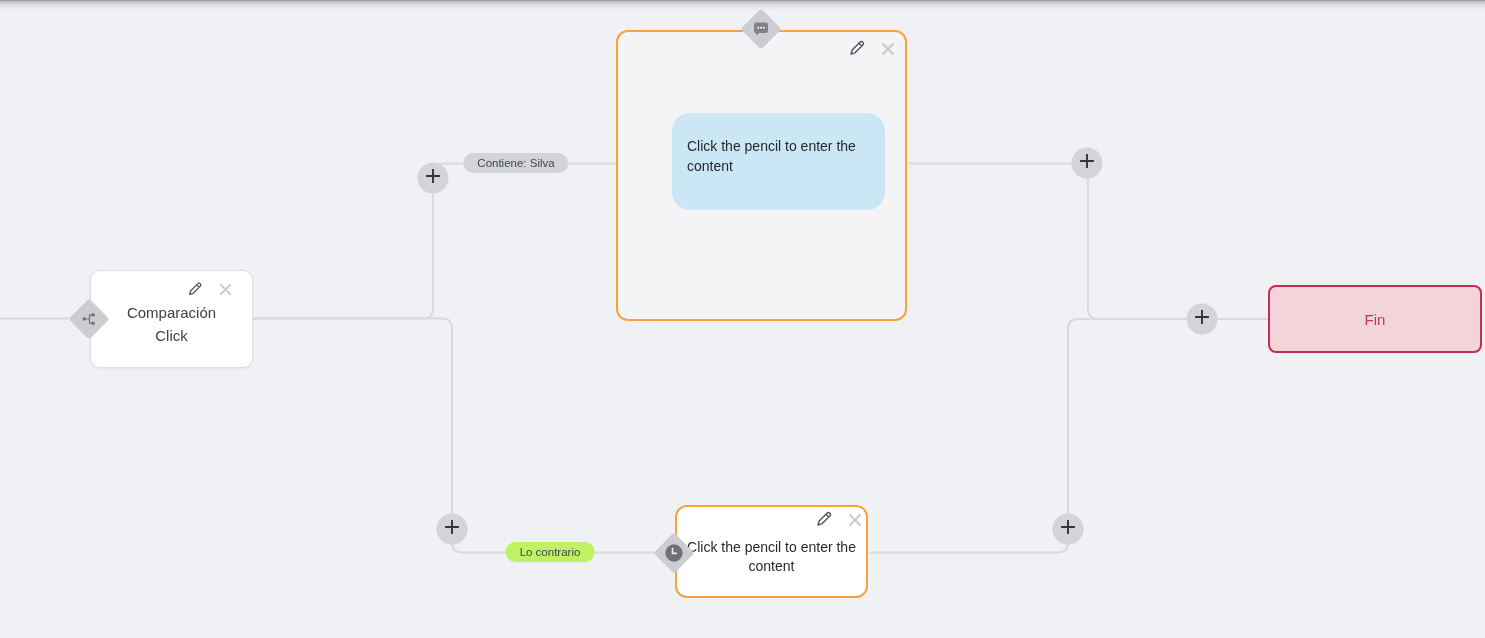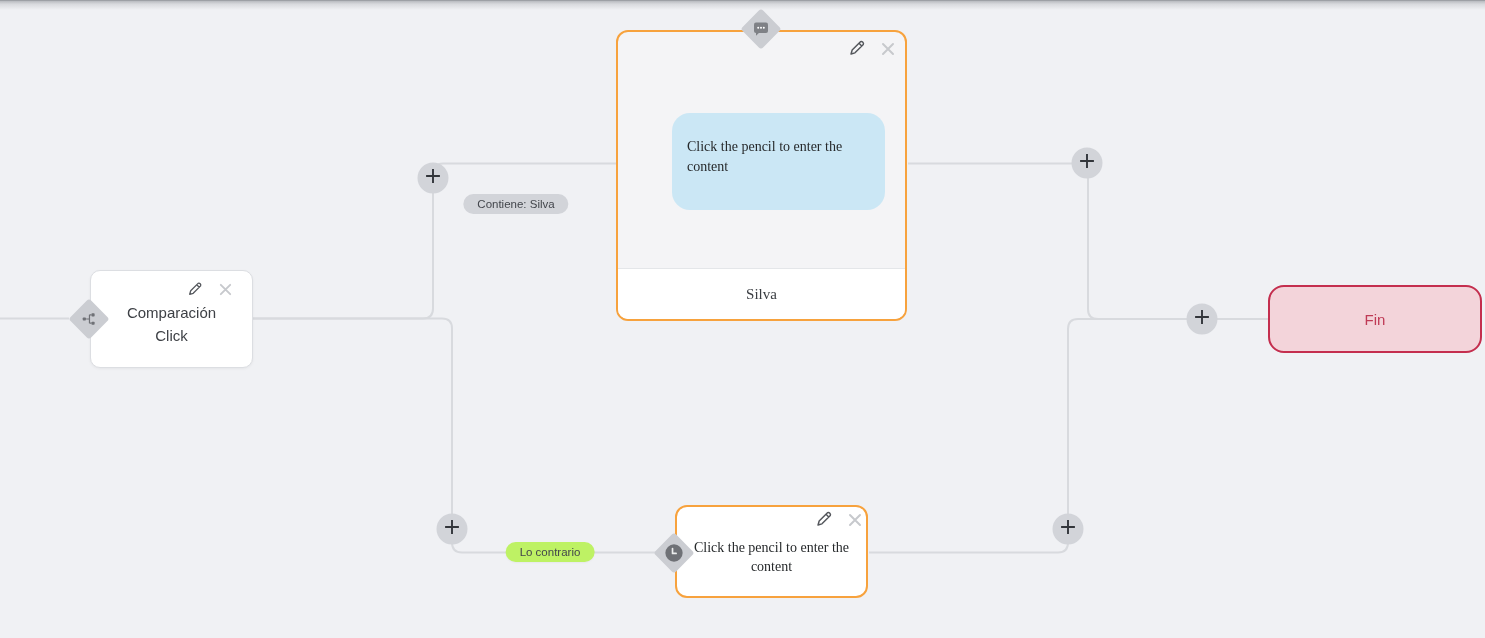--- a/index.html
+++ b/index.html
@@ -10,46 +10,46 @@
     background:linear-gradient(180deg, rgba(80,85,92,.35) 0%, rgba(80,85,92,.15) 35%, rgba(80,85,92,0) 100%);z-index:10;}
   svg.edges{top:0;left:0;z-index:1;}
 
   
   .plus-btn{width:31px;height:31px;border-radius:50%;background:#d2d4d9;z-index:3;
     display:flex;align-items:center;justify-content:center;transform:translate(-50%,-50%);cursor:pointer;}
 
   
   .pill{height:20px;border-radius:10px;display:flex;align-items:center;justify-content:center;
     padding:0 14px;font-size:11.5px;color:#43464c;white-space:nowrap;z-index:3;transform:translate(-50%,-50%);}
-  .pill.gray{background:#d2d4d9;margin-top:41px;}
+  .pill.gray{background:#d2d4d9;}
   .pill.white{background:#bef264;box-shadow:0 1px 2px rgba(0,0,0,.04);}
 
   
   .handle{width:29px;height:29px;background:#cbcdd2;border-radius:3px;transform:translate(-50%,-50%) rotate(45deg);z-index:4;}
   .handle-icon{z-index:5;transform:translate(-50%,-50%);display:flex;align-items:center;justify-content:center;}
 
   
   .node{box-sizing:border-box;z-index:2;cursor:pointer;}
   .node.white{background:#ffffff;}
-  .node.orange{border:2px solid #f7a23d;border-radius:12px;font-family:Liberation Serif, serif;}
+  .node.orange{border:2px solid #f7a23d;border-radius:12px;}
 
   .comparison-node{left:90px;top:270px;width:163px;height:98px;border:1px solid #dcdee2;border-radius:10px;
     box-shadow:0 1px 3px rgba(0,0,0,.05);text-decoration:underline;}
   .comparison-title{top:30px;left:0;right:0;text-align:center;font-size:15px;color:#3e4146;line-height:23px;}
 
   .message-node{left:616px;top:30px;width:291px;height:291px;background:#f4f4f6;overflow:hidden;}
   .message-bubble{left:54px;top:81px;width:213px;height:97px;box-sizing:border-box;background:#cbe7f5;border-radius:18px;
     padding:24px 15px 0 15px;font-size:14px;line-height:1.4;color:#26292b;}
   .message-footer{left:0;right:0;bottom:0;height:50px;background:#ffffff;border-top:1px solid #e4e6e9;
     display:flex;align-items:center;justify-content:center;font-size:15px;color:#3a3d42;}
 
   .wait-node{left:675px;top:505px;width:193px;height:93px;}
   .wait-text{top:31px;left:0;right:0;text-align:center;font-size:14px;line-height:19px;color:#26292b;padding:0 10px;}
 
-  .end-node{left:1268px;top:285px;width:214px;height:68px;background:#f3d4da;border:2px solid #c42e4e;border-radius:16px;
+  .end-node{left:1268px;top:285px;width:214px;height:68px;background:#f3d4da;border:2px solid #c42e4e;border-radius:8px;
     display:flex;align-items:center;justify-content:center;font-size:15px;color:#bf3a55;}
 
   .icon-btn{width:20px;height:20px;display:flex;align-items:center;justify-content:center;cursor:pointer;}
 </style>
 </head>
 <body>
 
 <div class="canvas">
 
   <svg class="edges abs" width="1485" height="638" viewBox="0 0 1485 638">
@@ -140,23 +140,20 @@
       </span>
     </div>
     <div class="icon-btn abs" style="left:260px;top:9px;">
       <span>
         <svg width="16" height="16" viewBox="0 0 16 16">
             <path d="M3 3 L13 13 M13 3 L3 13" stroke="#c7c9cd" stroke-width="2" stroke-linecap="round"></path>
           </svg>
       </span>
     </div>
     <div class="message-bubble abs">Click the pencil to enter the content</div>
-    <div class="message-footer abs">
-      <span>Silva</span>
-    </div>
   </div>
   <div class="handle abs" style="left:761px;top:29px;"></div>
   <div class="handle-icon abs" style="left:761px;top:29px;">
     <svg width="18" height="18" viewBox="0 0 18 18">
       <rect x="2" y="2.5" width="14" height="10.5" rx="2" fill="#7f8186"></rect>
       <path d="M4 12.5 v3.2 l3.4 -3.2 Z" fill="#7f8186"></path>
       <circle cx="6.2" cy="7.8" r="1" fill="#ffffff"></circle>
       <circle cx="9" cy="7.8" r="1" fill="#ffffff"></circle>
       <circle cx="11.8" cy="7.8" r="1" fill="#ffffff"></circle>
     </svg>

